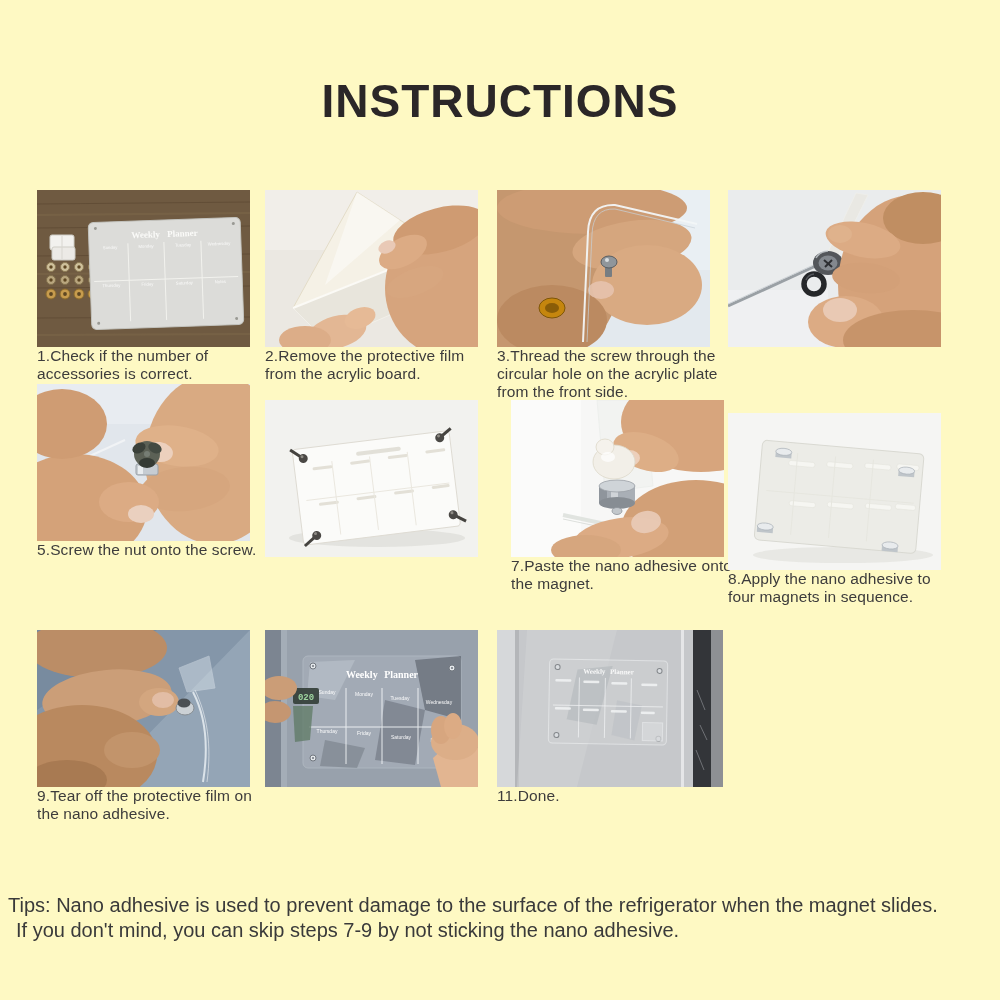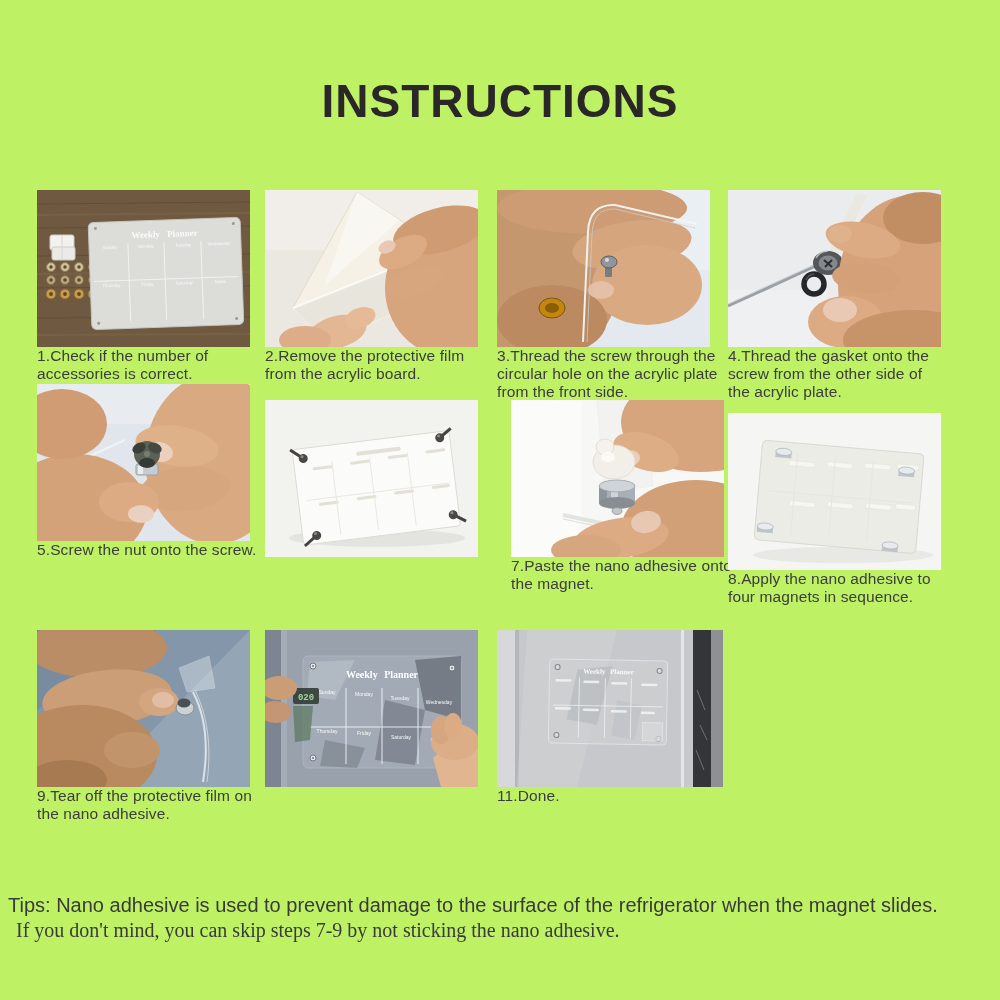--- a/index.html
+++ b/index.html
@@ -1,26 +1,26 @@
 <!DOCTYPE html>
 <html><head>
 <meta charset="utf-8">
 <style>
   html,body{margin:0;padding:0;background:#ffffff;}
-  .sheet{position:relative;width:1000px;height:1000px;background:#bef264;
+  .sheet{position:relative;width:1000px;height:1000px;background:#fef9c3;
          font-family:"Liberation Sans",sans-serif;overflow:hidden;}
   .title{position:absolute;left:0;right:0;top:74px;text-align:center;
          font-size:46px;font-weight:bold;letter-spacing:1px;color:#2b2728;}
   .step{position:absolute;}
   .photo{display:block;line-height:0;}
   .photo svg{display:block;}
   .caption{margin-top:0;font-size:15.5px;line-height:1.15;color:#3d3c3c;letter-spacing:0.1px;}
   .tips{position:absolute;left:8px;top:866px;width:988px;font-size:20px;
         line-height:25px;color:#3a3a3a;margin-top:27px;}
-  .tips .l2{padding-left:8px;font-family:Liberation Serif, serif;}
+  .tips .l2{padding-left:8px;}
 </style>
 </head>
 <body>
 
 <div class="sheet">
 
   <div class="title">INSTRUCTIONS</div>
 
   <div class="step" style="left:37px;top:190px">
     <div class="photo">
@@ -192,21 +192,20 @@
           <ellipse cx="195" cy="28" rx="40" ry="26" fill="#c08e62"></ellipse>
           <ellipse cx="135" cy="50" rx="38" ry="17" fill="#dcab84" transform="rotate(12 135 50)"></ellipse>
           <ellipse cx="112" cy="44" rx="12" ry="9" fill="#dfb28c"></ellipse>
           <ellipse cx="138" cy="88" rx="34" ry="15" fill="#d3a078" transform="rotate(5 138 88)"></ellipse>
           <ellipse cx="118" cy="132" rx="38" ry="26" fill="#dcab84"></ellipse>
           <ellipse cx="112" cy="120" rx="17" ry="12" fill="#e9cab6" opacity="0.95"></ellipse>
           <ellipse cx="185" cy="150" rx="70" ry="30" fill="#c7946a"></ellipse>
         </g>
       </svg>
     </div>
-    <div class="caption" style="width:214px">4.Thread the gasket onto the screw from the other side of the acrylic plate.</div>
   </div>
 
   <div class="step" style="left:37px;top:384px">
     <div class="photo">
       <svg viewBox="0 0 213 157" width="213" height="157">
         <rect width="213" height="157" fill="#e1e6ec"></rect>
         <rect width="213" height="40" fill="#eaeef2" opacity="0.8"></rect>
         <line x1="0" y1="96" x2="88" y2="56" stroke="#f3f5f7" stroke-width="2" opacity="0.9"></line>
         <line x1="150" y1="42" x2="212" y2="20" stroke="#eef1f4" stroke-width="2" opacity="0.7"></line>
         <g>

